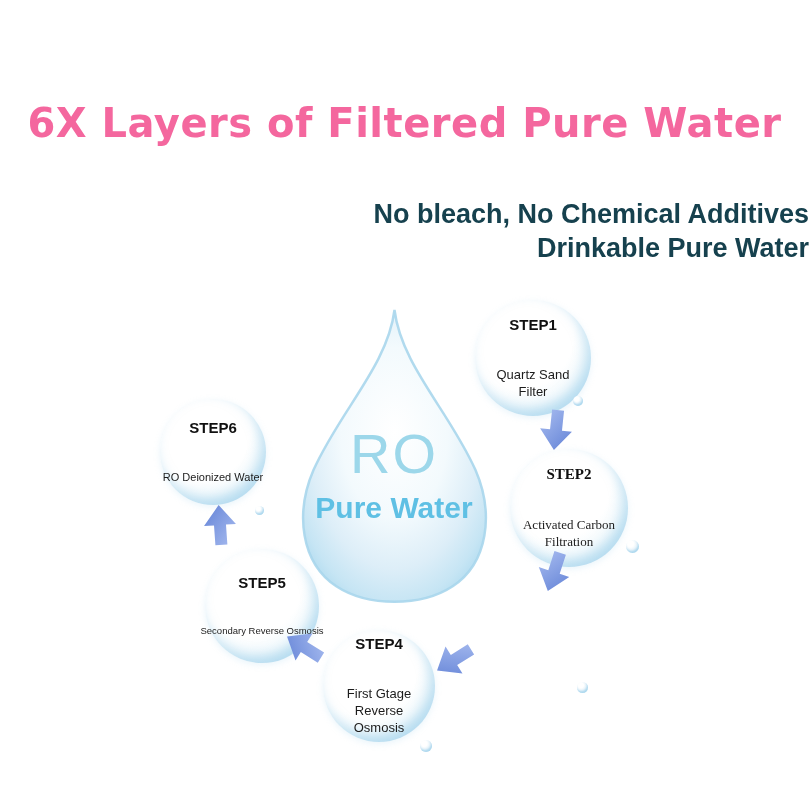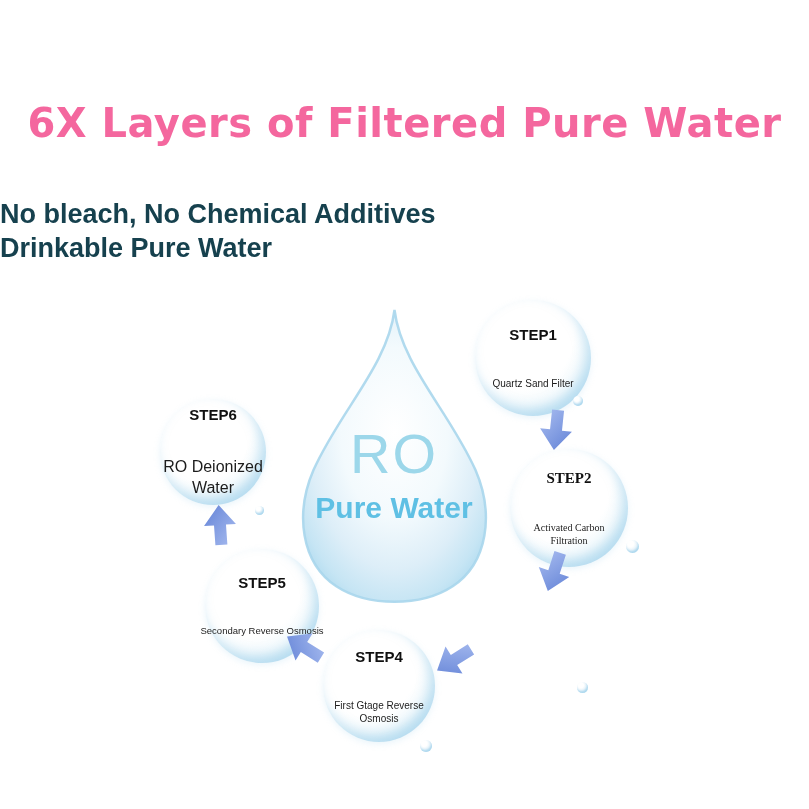--- a/index.html
+++ b/index.html
@@ -14,21 +14,21 @@
   .title {
     position:absolute; top:100px; left:0; width:100%;
     text-align:center;
     font-family:"DejaVu Sans", sans-serif;
     font-size:40px; font-weight:bold; letter-spacing:0.5px;
     color:#f4679e;
   }
 
   .subtitle {
     position:absolute; top:198px; left:0; width:100%;
-    text-align:left;
+    text-align:right;
     font-size:27px; font-weight:700; line-height:1.25;
     color:#16414e;
   }
 
   
   .drop-wrap { position:absolute; left:283px; top:303px; width:222px; height:308px; }
   .drop-wrap svg { display:block; width:100%; height:100%; }
   .drop-label {
     position:absolute; top:118px; left:0; width:100%; text-align:center;
     font-size:56px; font-weight:500; letter-spacing:2px; color:#9cd7ea;
@@ -45,23 +45,23 @@
       #ffffff 0%, #ffffff 50%, #f3fafd 66%, #e0f1f9 80%, #c6e6f5 93%, #aedcf1 100%);
     box-shadow:
       inset -5px -7px 12px rgba(140,200,232,0.5),
       inset 4px 6px 10px rgba(255,255,255,0.95),
       0 2px 6px rgba(170,215,240,0.25);
     display:flex; flex-direction:column; align-items:center; justify-content:center;
     text-align:center;
     gap:30px;
   }
   .step-name { font-size:15px; font-weight:bold; color:#101010; margin-bottom:4px; }
-  .step-desc { font-size:10px; color:#1c1c1c; line-height:1.3; padding:0 8px; }
+  .step-desc { font-size:13px; color:#1c1c1c; line-height:1.3; padding:0 8px; }
   .bubble-5 .step-desc { font-size:9.5px; padding:0 2px; white-space:nowrap; }
-  .bubble-6 .step-desc { font-size:16px; padding:0 2px; }
+  .bubble-6 .step-desc { font-size:11px; padding:0 2px; }
 
   .bubble-1 { left:475px; top:300px; width:116px; height:116px; }
   .bubble-2 { left:510px; top:449px; width:118px; height:118px;font-family:Liberation Serif, serif; }
   .bubble-3 { left:477px; top:580px; width:108px; height:108px; }
   .bubble-4 { left:323px; top:630px; width:112px; height:112px; }
   .bubble-5 { left:177px; top:549px; width:114px; height:114px;margin-left:28px; }
   .bubble-6 { left:160px; top:399px; width:106px; height:106px; }
 
   
   .arrow { position:absolute; width:40px; height:44px; }

